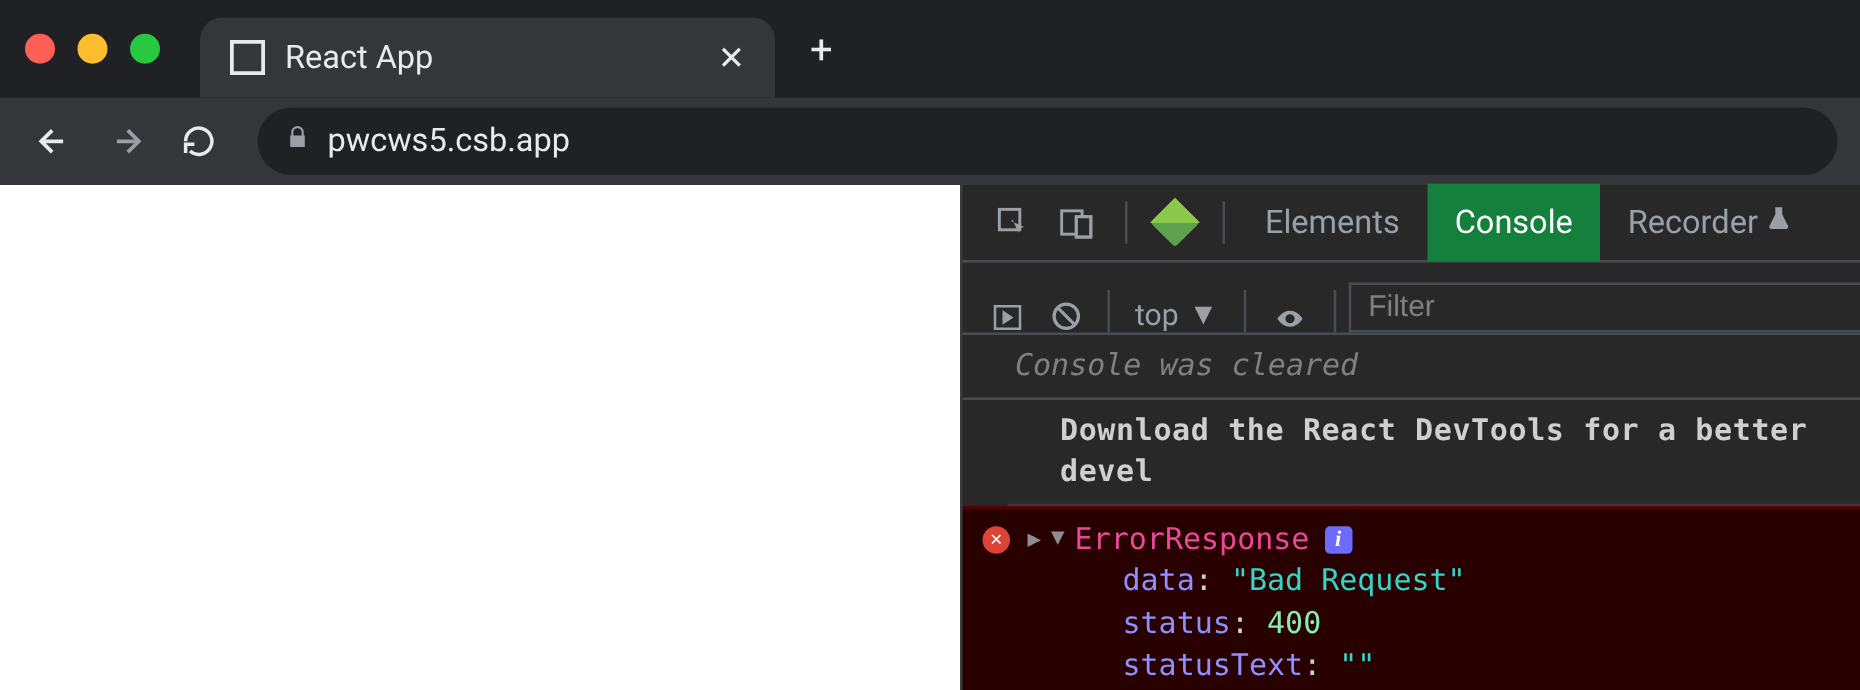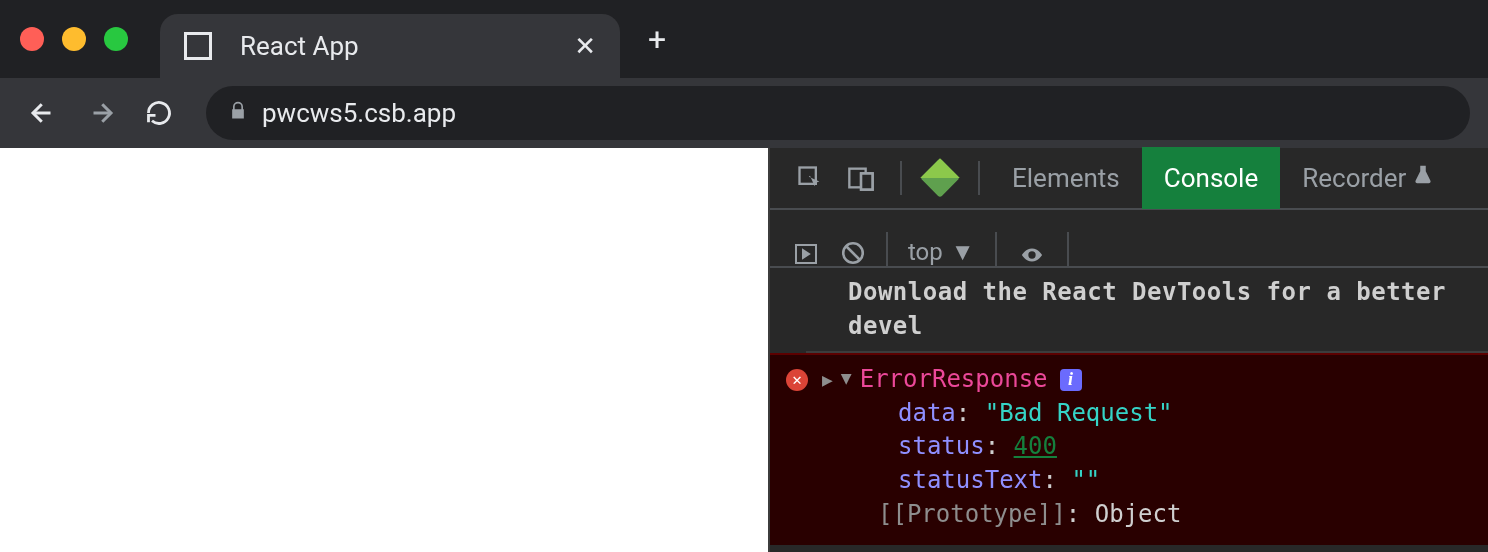--- a/index.html
+++ b/index.html
@@ -31,21 +31,21 @@
 .dot.green { background: #28c840; }
 
 .tab {
   height: 64px;
   display: flex;
   align-items: center;
   background: #35363a;
   border-top-left-radius: 18px;
   border-top-right-radius: 18px;
   padding: 0 24px;
-  gap: 28px;
+  gap: 16px;
   margin-top: 14px;
   min-width: 460px;
   position: relative;
 }
 .tab .favicon {
   width: 28px; height: 28px; display: flex; align-items: center; justify-content: center;
   border: 3px solid #e8eaed;
   box-sizing: border-box;
 }
 .tab .title {
@@ -226,21 +226,21 @@
   display:inline-flex; align-items:center; justify-content:center;
   width:22px; height:22px; background:#6b6bfd; border-radius:4px;
   color:#fff; font-family: serif; font-weight:bold; font-style: italic; font-size:18px;
   margin-left:4px;
 }
 .obj-prop { padding-left: 112px; }
 .prop-indent { padding-left: 92px; }
 .k { color:#8f8fff; }
 .punc { color:#cfcfcf; }
 .str { color:#35d4c7; }
-.num { color:#15803d;text-decoration:underline; }
+.num { color:#86efac; }
 .proto { color:#8e8e8e; }
 .obj { color:#cfcfcf; }
 </style>
 </head>
 <body>
 
 <div class="titlebar">
   <div class="window-controls">
     <div class="dot red"></div>
     <div class="dot yellow"></div>
@@ -341,23 +341,25 @@
         <span>top</span>
         <span>▼</span>
       </div>
       <div class="dt-sep"></div>
       <div class="ctb-item">
         <svg width="30" height="22" viewBox="0 0 24 24" fill="currentColor">
             <path d="M12 5c-7 0-11 7-11 7s4 7 11 7 11-7 11-7-4-7-11-7zm0 11a4 4 0 1 1 0-8 4 4 0 0 1 0 8z"></path>
           </svg>
       </div>
       <div class="dt-sep"></div>
+      <input class="filter-input" placeholder="Filter" style="">
     </div>
 
     <div class="console-body">
+      <div class="console-row row-cleared">Console was cleared</div>
       <div class="console-row row-info">Download the React DevTools for a better devel</div>
       <div class="console-row row-error">
         <div class="err-first-line">
           <span class="err-badge">✕</span>
           <span class="caret">▶</span>
           <span class="caret down">▼</span>
           <span class="objname">ErrorResponse</span>
           <span class="info-chip">i</span>
         </div>
         <div class="obj-prop">

